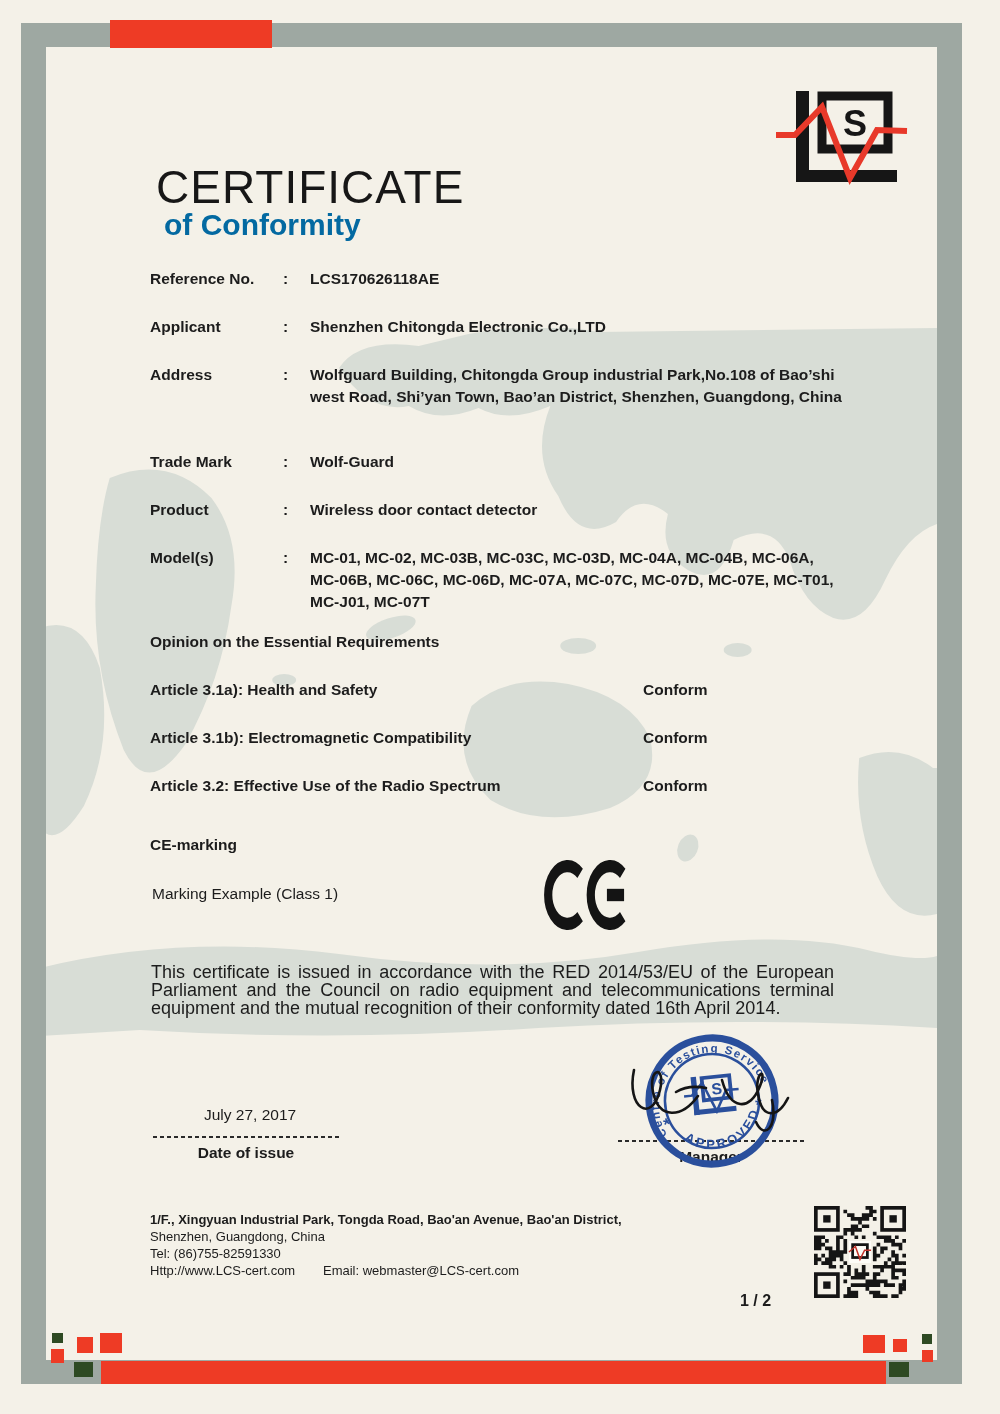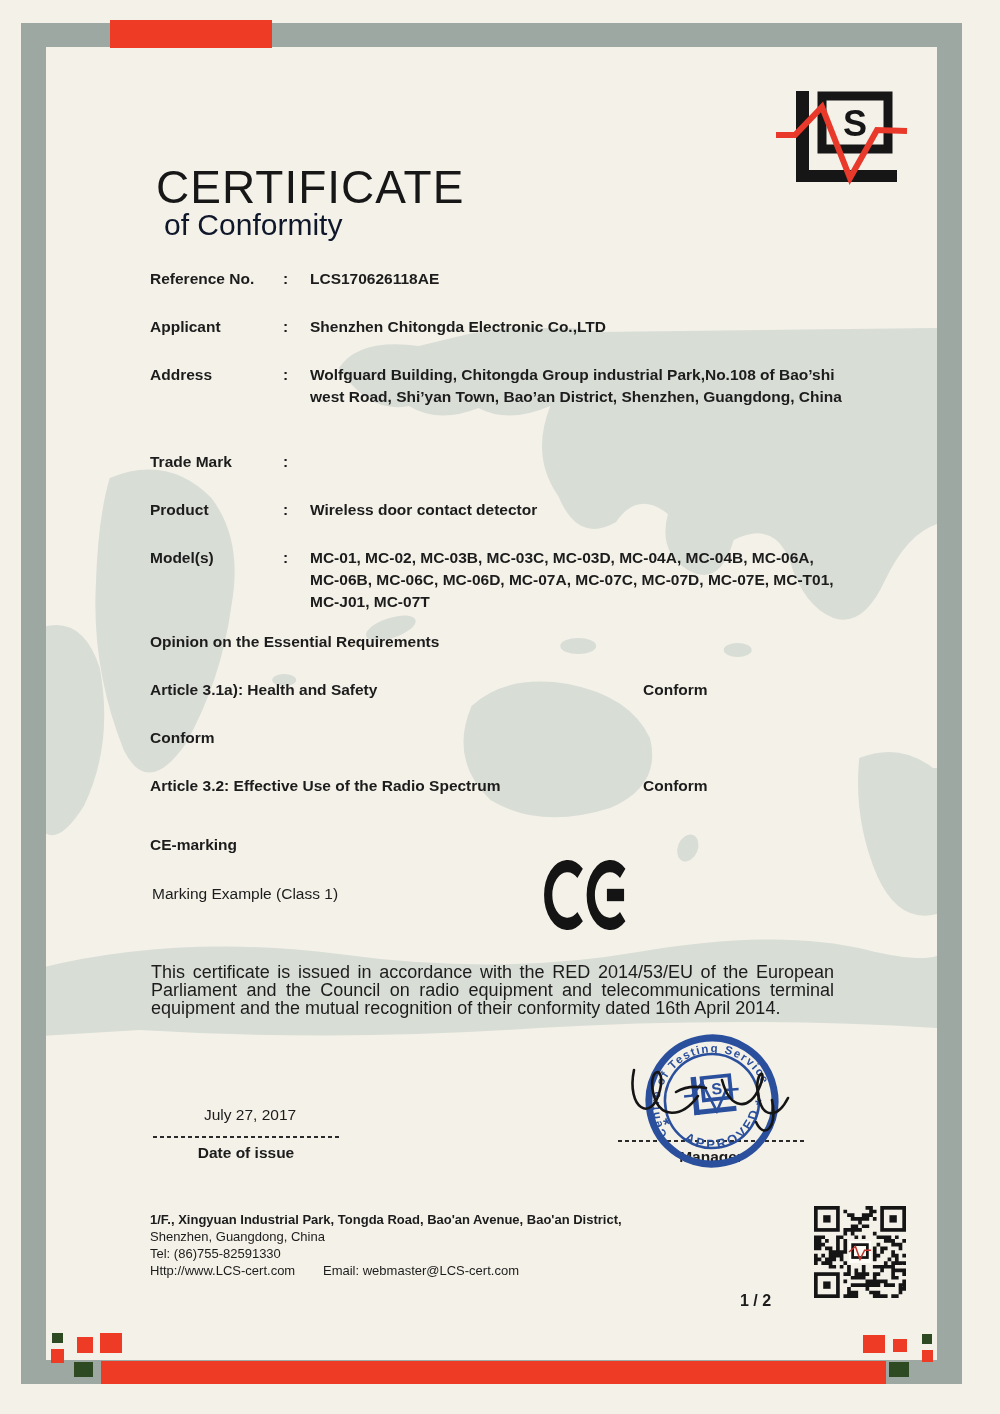--- a/index.html
+++ b/index.html
@@ -18,21 +18,21 @@
   .red-top{position:absolute;left:110px;top:20px;width:162px;height:28px;background:#ee3b25;}
   .red-bottom{position:absolute;left:101px;top:1361px;width:785px;height:23px;background:#ee3b25;}
   .sq{position:absolute;}
   .sq.red{background:#ee3b25;}
   .sq.green{background:#2e4a23;}
   
   .map{position:absolute;left:40px;top:328px;width:897px;height:724px;z-index:0;}
   
   .logo{position:absolute;left:776px;top:86px;width:132px;height:102px;}
   .title-main{position:absolute;left:156px;top:160px;font-size:46px;font-weight:normal;letter-spacing:1px;color:#171717;}
-  .title-sub{position:absolute;left:164px;top:208px;font-size:30px;font-weight:normal;color:#0f172a;}
+  .title-sub{position:absolute;left:164px;top:208px;font-size:30px;font-weight:bold;color:#0369a1;}
   
   .frow{position:absolute;left:150px;width:695px;display:grid;grid-template-columns:133px 27px 1fr;
         font-size:15.5px;font-weight:bold;line-height:22px;z-index:2;}
   .heading{position:absolute;left:150px;font-size:15.5px;font-weight:bold;z-index:2;}
   .arow{position:absolute;left:150px;width:700px;display:grid;grid-template-columns:493px 1fr;
         font-size:15.5px;font-weight:bold;z-index:2;}
   
   .ce-example{position:absolute;left:152px;top:885px;font-size:15.5px;z-index:2;}
   .ce-mark{position:absolute;left:541px;top:860px;width:92px;height:70px;z-index:2;}
   
@@ -114,39 +114,41 @@
   <div>Shenzhen Chitongda Electronic Co.,LTD</div>
 </div>
 <div class="frow" style="top:364px;">
   <div>Address</div>
   <div>:</div>
   <div>Wolfguard Building, Chitongda Group industrial Park,No.108 of Bao’shi west Road, Shi’yan Town, Bao’an District, Shenzhen, Guangdong, China</div>
 </div>
 <div class="frow" style="top:451px;">
   <div>Trade Mark</div>
   <div>:</div>
+  <div>Wolf-Guard</div>
 </div>
 <div class="frow" style="top:499px;">
   <div>Product</div>
   <div>:</div>
   <div>Wireless door contact detector</div>
 </div>
 <div class="frow" style="top:547px;">
   <div>Model(s)</div>
   <div>:</div>
   <div>MC-01, MC-02, MC-03B, MC-03C, MC-03D, MC-04A, MC-04B, MC-06A, MC-06B, MC-06C, MC-06D, MC-07A, MC-07C, MC-07D, MC-07E, MC-T01, MC-J01, MC-07T</div>
 </div>
 
 <div class="heading" style="top:633px;">Opinion on the Essential Requirements</div>
 
 <div class="arow" style="top:681px;">
   <div>Article 3.1a): Health and Safety</div>
   <div>Conform</div>
 </div>
 <div class="arow" style="top:729px;">
+  <div>Article 3.1b): Electromagnetic Compatibility</div>
   <div>Conform</div>
 </div>
 <div class="arow" style="top:777px;">
   <div>Article 3.2: Effective Use of the Radio Spectrum</div>
   <div>Conform</div>
 </div>
 
 <div class="heading" style="top:836px;">CE-marking</div>
 <div class="ce-example">Marking Example (Class 1)</div>
 <svg class="ce-mark" viewBox="0 0 134 68" preserveAspectRatio="none">

